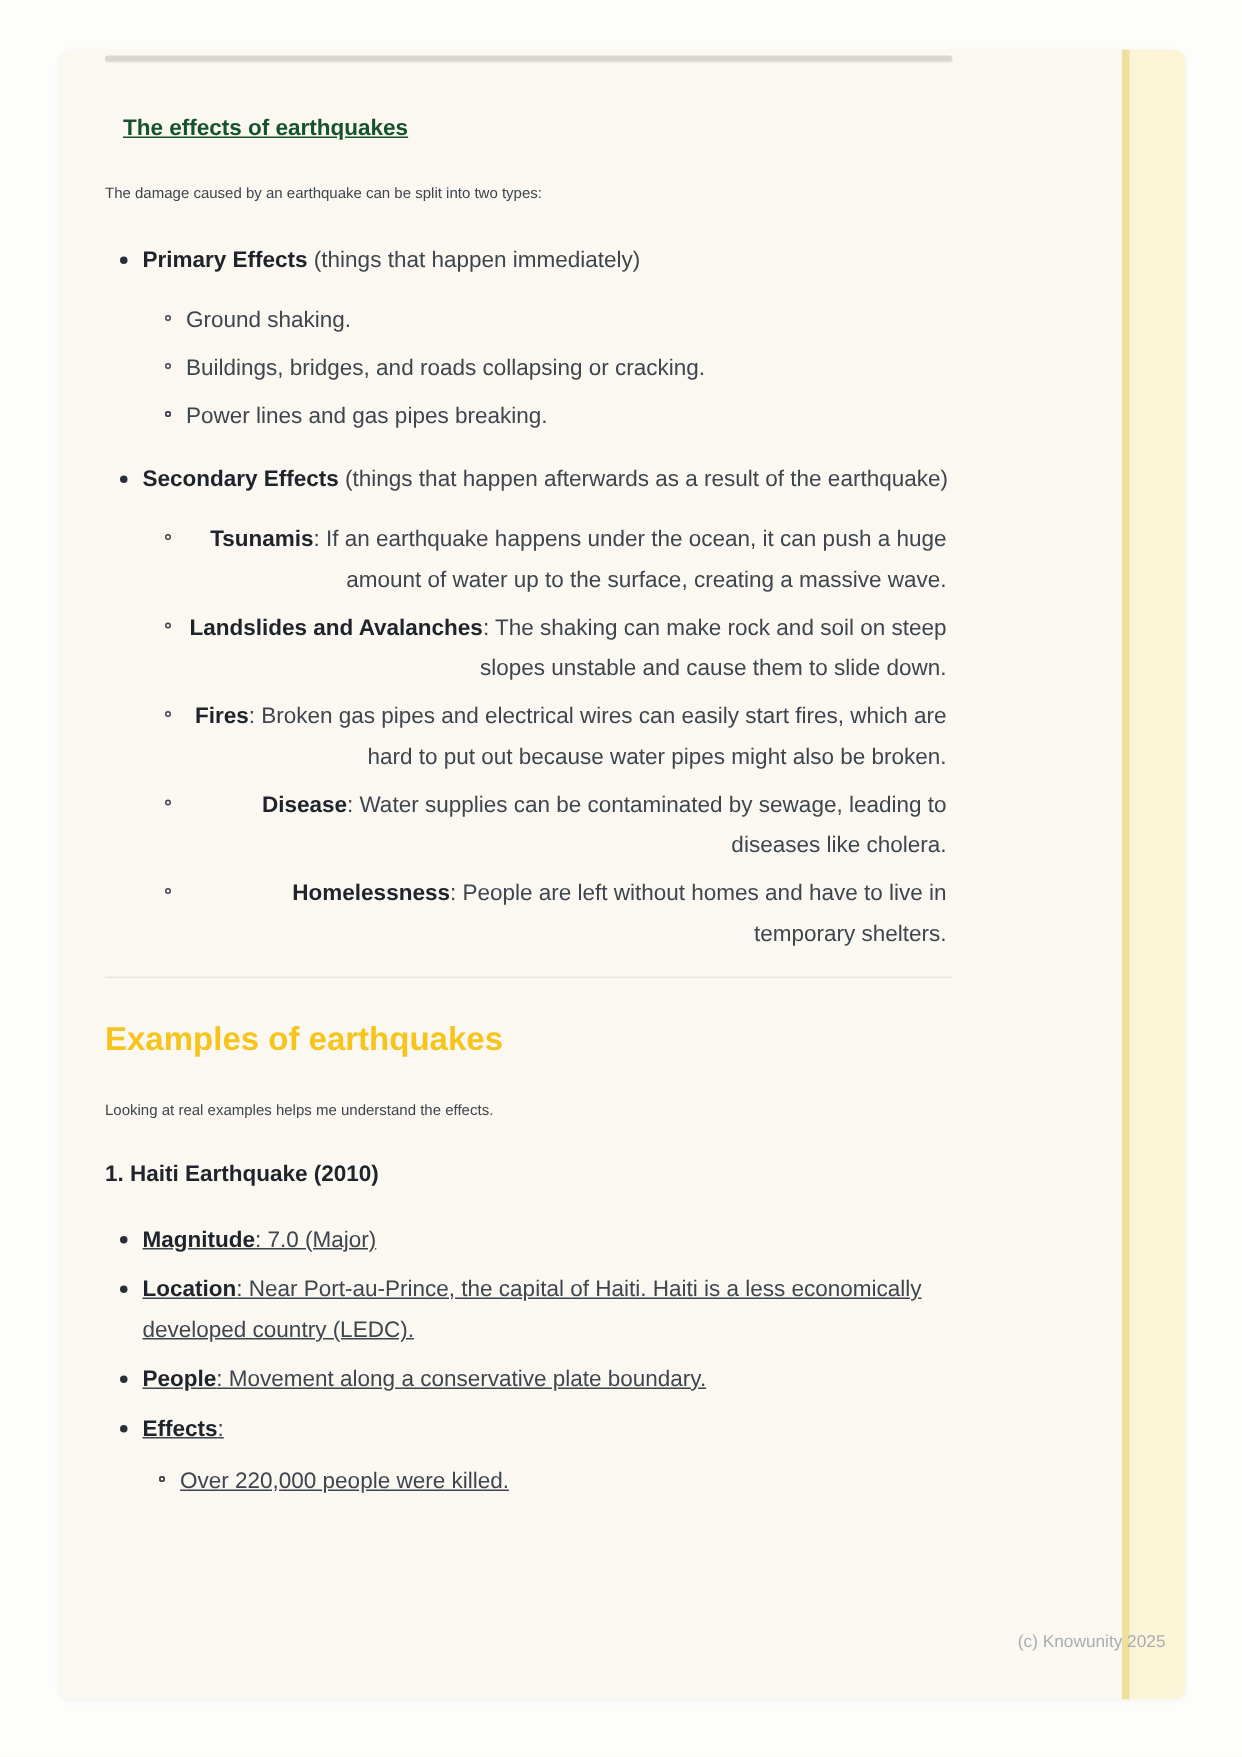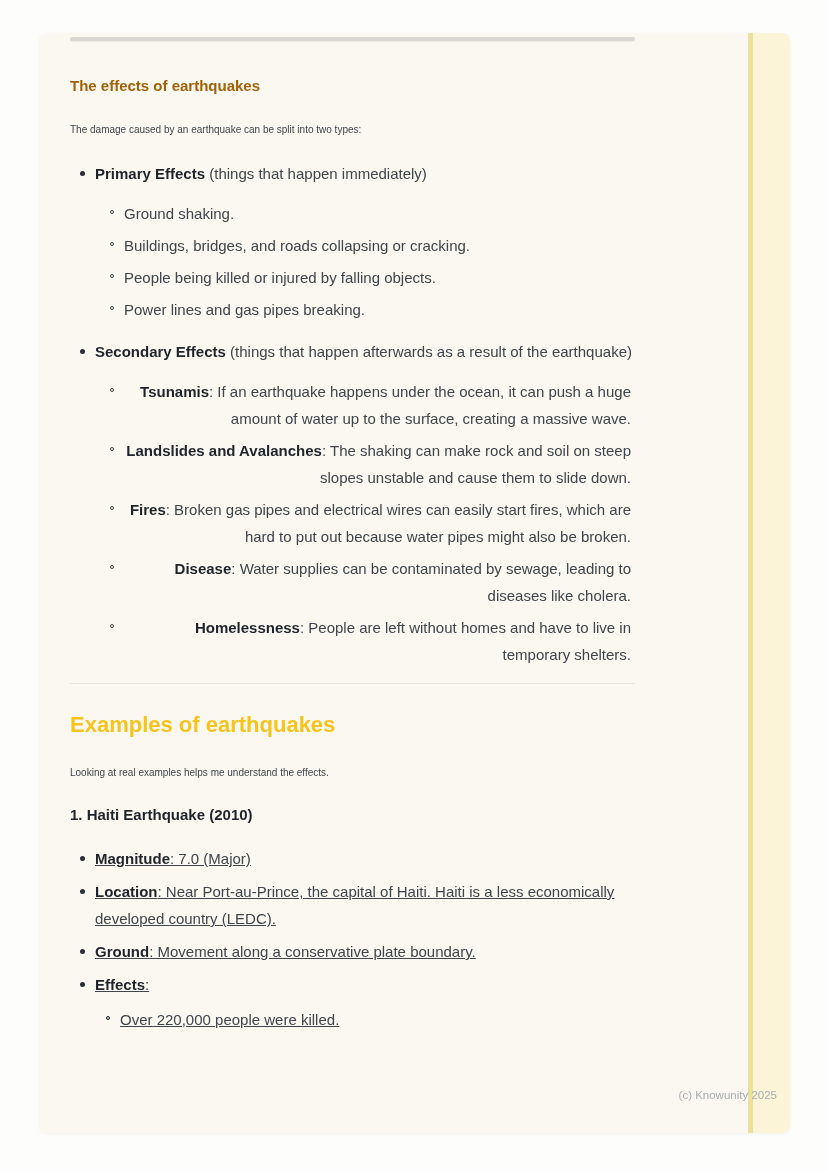--- a/index.html
+++ b/index.html
@@ -33,23 +33,24 @@
     position: absolute; left: 30px; top: 0;
     width: 565px;
   }
   .cut-content-line {
     margin-top: 4px; height: 4px;
     border-radius: 2px;
     background: #d8d7d2;
     box-shadow: 0 1px 1px rgba(0,0,0,0.06);
   }
   .effects-title {
-    margin: 33px 0 0;
+    margin: 33px 12px 0;
     font-size: 15px; line-height: 23px; font-weight: bold;
-    color: #a16207;
+    color: #14532d;
+    text-decoration: underline;
   }
   .para {
     margin: 21px 0 0;
     font-size: 10px; line-height: 23px;
     color: #3f454d;
   }
   ul { list-style: none; padding: 0; }
   .main-list {
     margin: 19px 0 0;
     font-size: 15px; line-height: 27px;
@@ -128,21 +129,20 @@
           <li class="sub-item">
             <span class="circle"></span>
             <span>Ground shaking.</span>
           </li>
           <li class="sub-item">
             <span class="circle"></span>
             <span>Buildings, bridges, and roads collapsing or cracking.</span>
           </li>
           <li class="sub-item">
             <span class="circle"></span>
-            <span>People being killed or injured by falling objects.</span>
           </li>
           <li class="sub-item">
             <span class="circle"></span>
             <span>Power lines and gas pipes breaking.</span>
           </li>
         </ul>
       </li>
 
       <li class="main-item justify">
         <span class="dot"></span>
@@ -185,21 +185,21 @@
       <li class="main-item">
         <span class="dot"></span>
         <b>Magnitude</b><span>: 7.0 (Major)</span>
       </li>
       <li class="main-item">
         <span class="dot"></span>
         <b>Location</b><span>: Near Port-au-Prince, the capital of Haiti. Haiti is a less economically developed country (LEDC).</span>
       </li>
       <li class="main-item">
         <span class="dot"></span>
-        <b>Ground</b><span>: Movement along a conservative plate boundary.</span>
+        <b>People</b><span>: Movement along a conservative plate boundary.</span>
       </li>
       <li class="main-item">
         <span class="dot"></span>
         <b>Effects</b><span>:</span>
         <ul class="sub-list tight-sub-list">
           <li class="sub-item">
             <span class="circle"></span>
           </li>
           <li class="sub-item">
             <span class="circle"></span>

